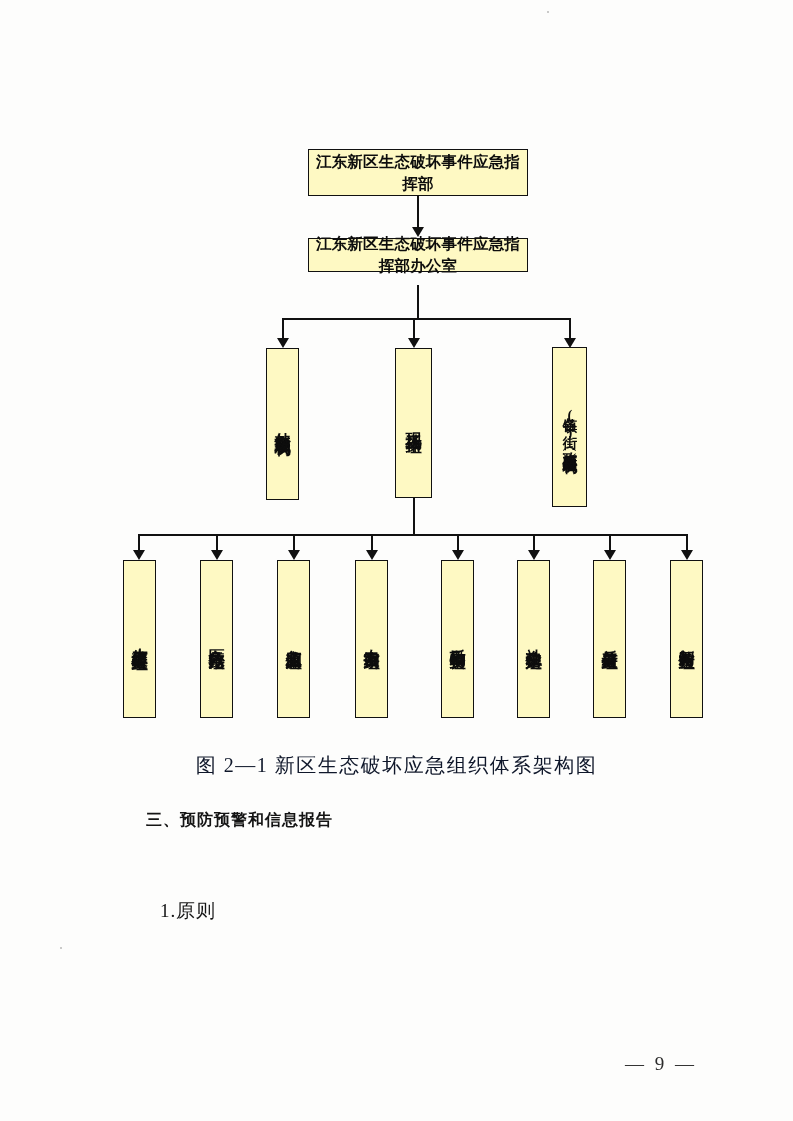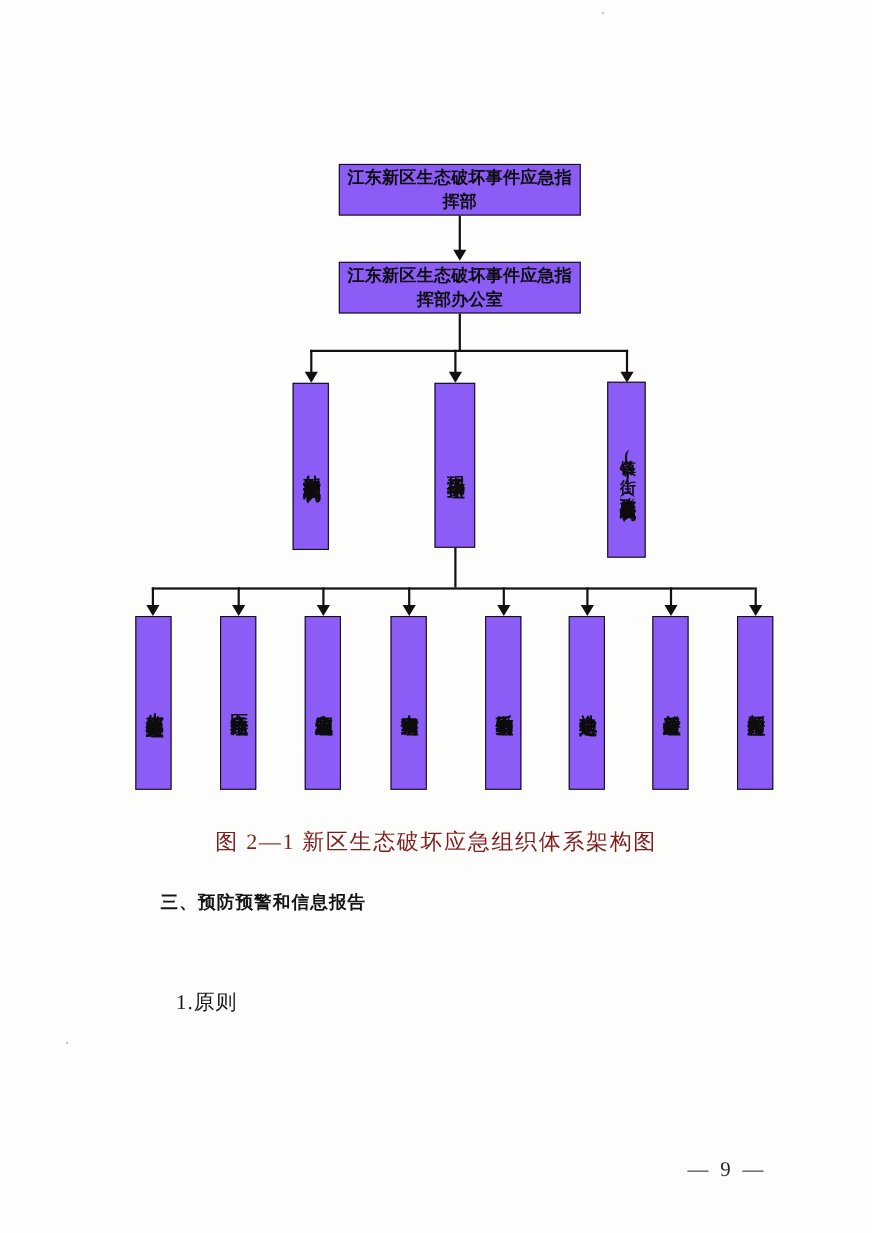--- a/index.html
+++ b/index.html
@@ -19,21 +19,21 @@
   .page {
     position: absolute;
     inset: 0;
     background: #fdfdfc;
   }
 
   
   .node {
     position: absolute;
     border: 1.6px solid #111;
-    background: #8b5cf6;
+    background: #fef9c3;
     box-sizing: border-box;
     display: flex;
     align-items: center;
     justify-content: center;
     color: #0d0d0d;
   }
   .node.horiz {
     font-family: "Liberation Sans", "DejaVu Sans", sans-serif;
     font-weight: 600;
     font-size: 15.5px;
@@ -74,21 +74,21 @@
   }
 
   
   .caption {
     position: absolute;
     left: 0;
     right: 0;
     text-align: center;
     font-size: 20px;
     letter-spacing: 1.5px;
-    color: #7f1d1d;
+    color: #0f172a;
   }
   .body-line {
     position: absolute;
     font-size: 19px;
     letter-spacing: .9px;
     color: #141414;
     white-space: nowrap;
   }
   .body-line.heading {
     font-family: "Liberation Sans", "DejaVu Sans", sans-serif;
@@ -115,21 +115,21 @@
 
 <div class="page">
 
   <div>
 
     <div class="node horiz" style="left:308px; top:149px; width:220px; height:47px;">江东新区生态破坏事件应急指挥部</div>
 
     <div class="vline" style="left:417px; top:196px; height:32px;"></div>
     <div class="arrow" style="left:412px; top:227px;"></div>
 
-    <div class="node horiz" style="left:308px; top:238px; width:220px; height:47px;">江东新区生态破坏事件应急指挥部办公室</div>
+    <div class="node horiz" style="left:308px; top:238px; width:220px; height:34px;">江东新区生态破坏事件应急指挥部办公室</div>
 
     <div class="vline" style="left:417px; top:285px; height:34px;"></div>
     <div class="hline" style="left:282px; top:318px; width:289px;"></div>
 
     <div class="vline" style="left:282px; top:318px; height:22px;"></div>
     <div class="arrow" style="left:277px; top:338px;"></div>
 
     <div class="vline" style="left:413px; top:318px; height:22px;"></div>
     <div class="arrow" style="left:408px; top:338px;"></div>
 

